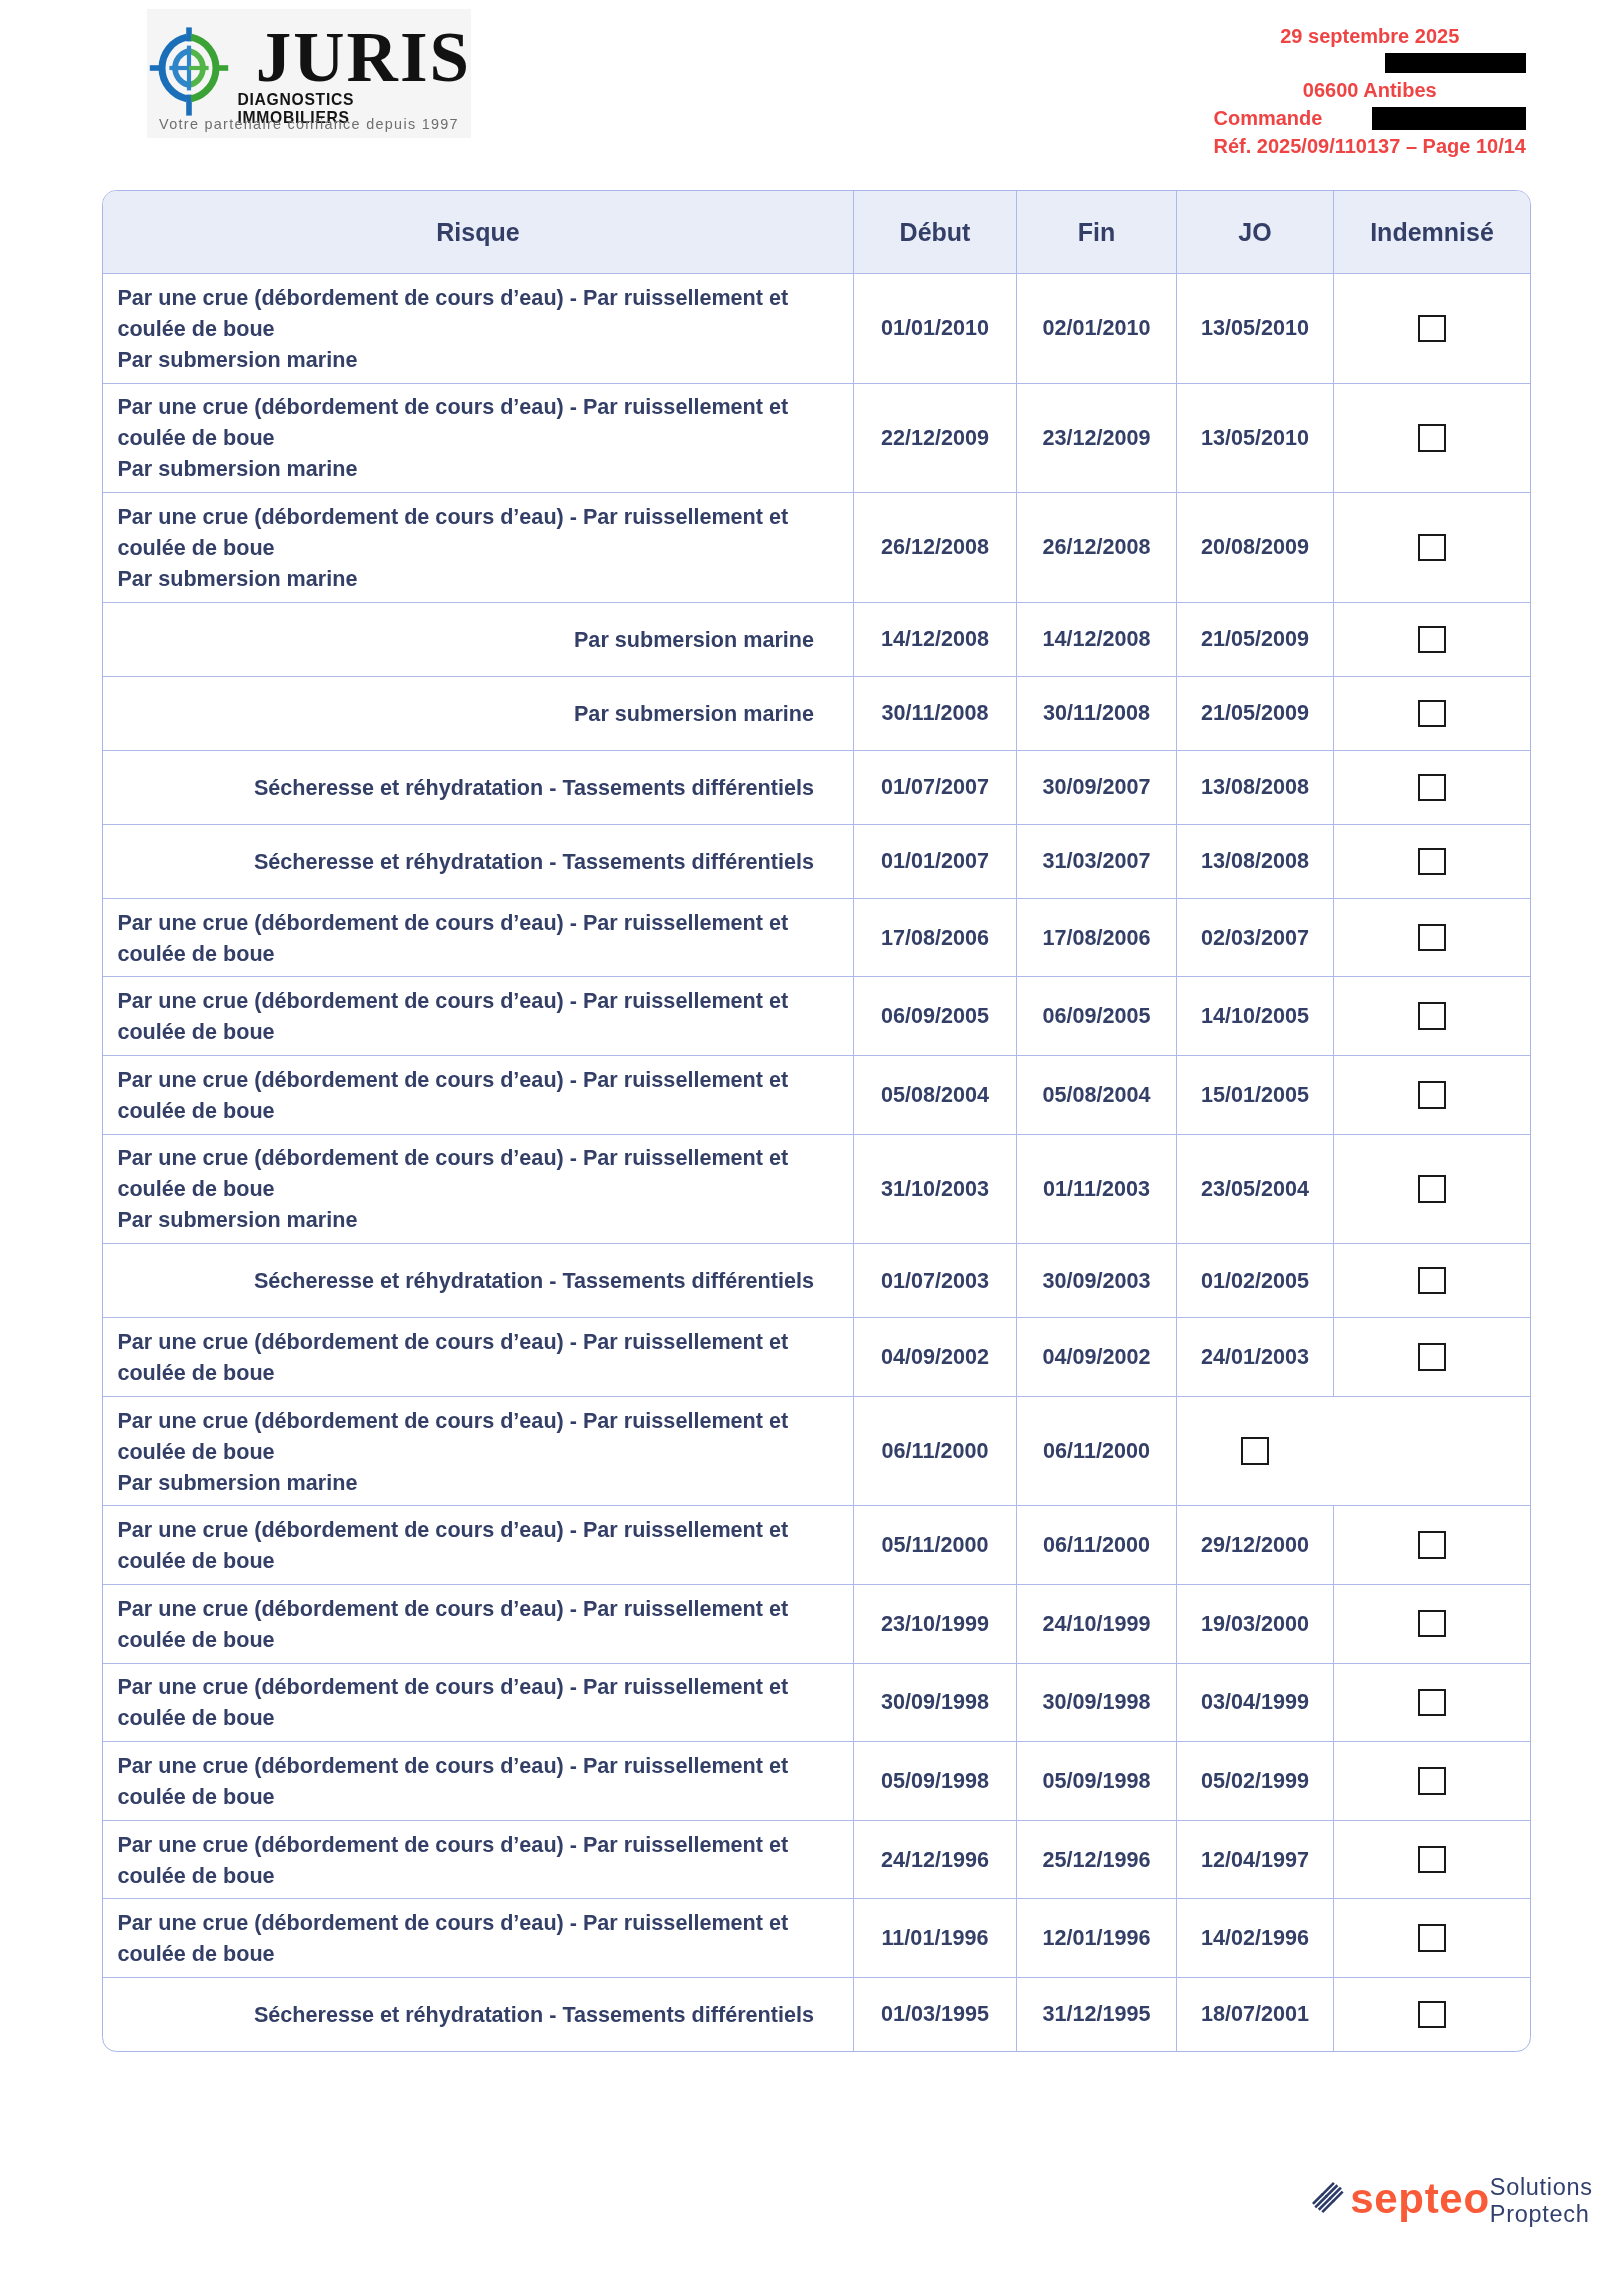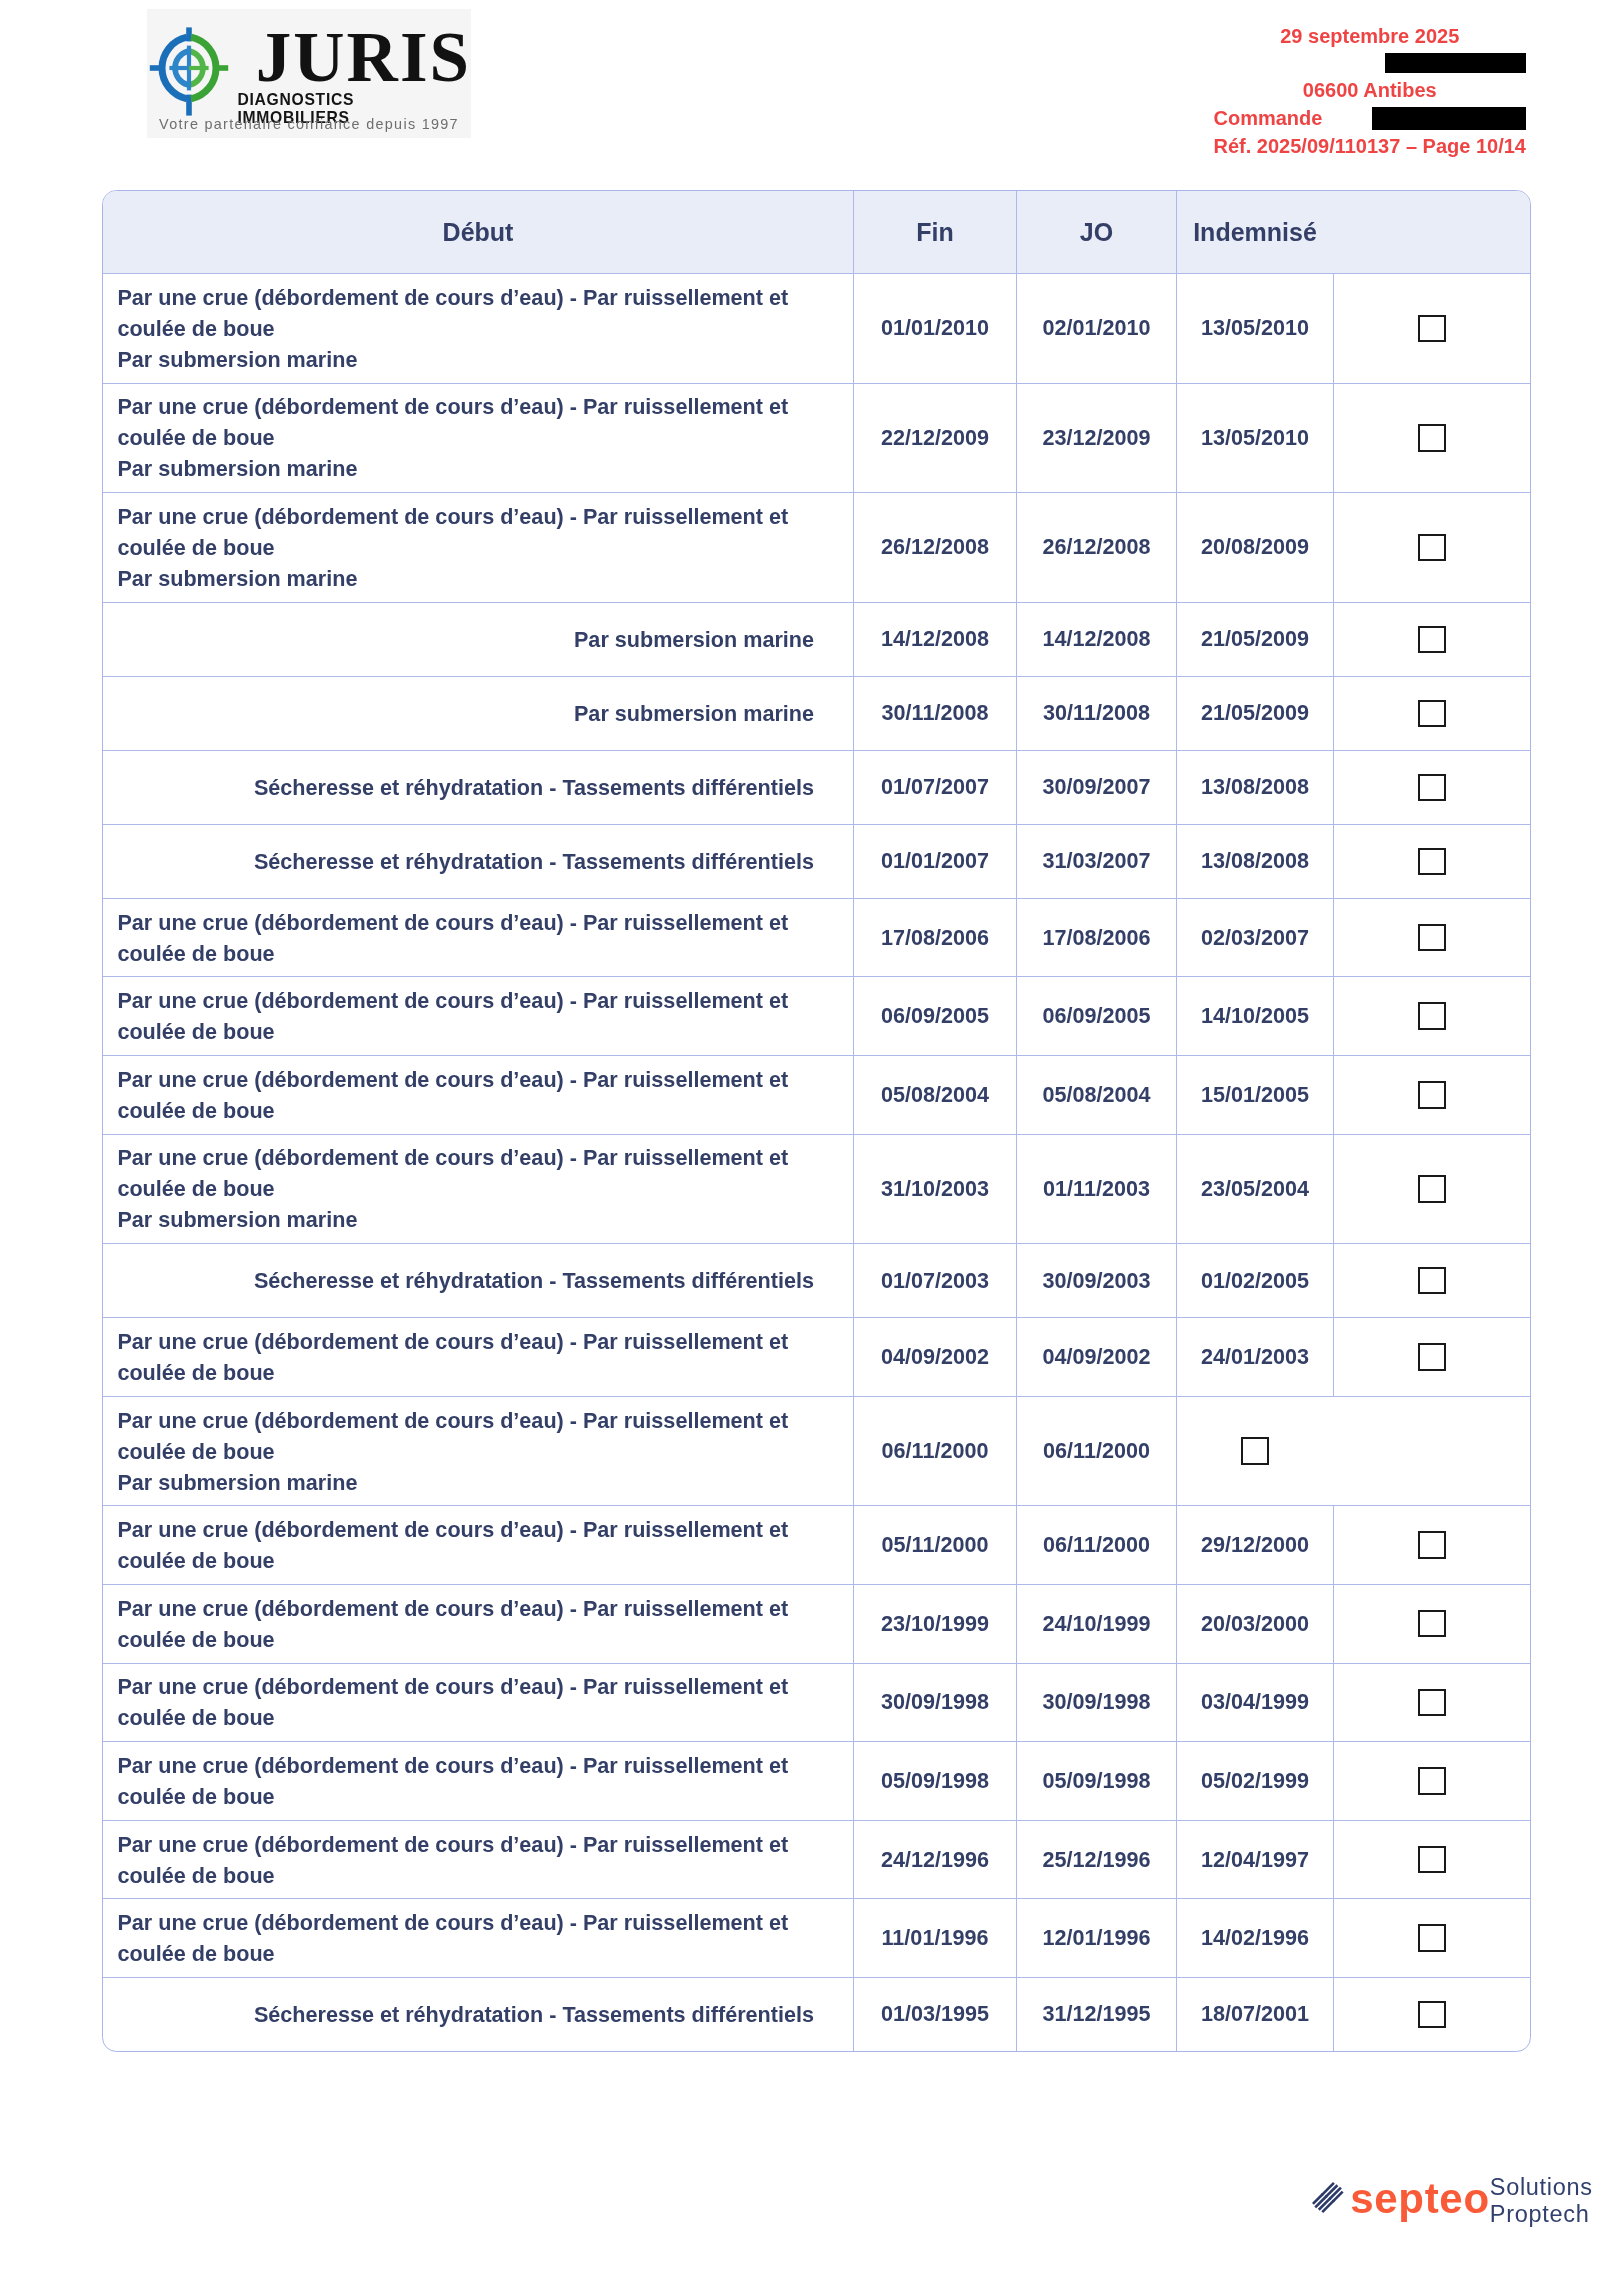--- a/index.html
+++ b/index.html
@@ -82,20 +82,21 @@
     <div>06600 Antibes</div>
     <div class="commande-row">
       <span>Commande</span>
       <span class="redact-bar bar-order"></span>
     </div>
     <div>Réf. 2025/09/110137 – Page 10/14</div>
   </div>
 
   <div class="risk-table">
     <div class="t-row t-head">
+      <div class="t-cell">Risque</div>
       <div class="t-cell">Début</div>
       <div class="t-cell">Fin</div>
       <div class="t-cell">JO</div>
       <div class="t-cell">Indemnisé</div>
     </div>
     <div class="t-body" id="table-body">
     <div class="t-row">
       <div class="t-cell cell-risque">
             <span class="v-risque">Par une crue (débordement de cours d’eau) - Par ruissellement et coulée de boue
 Par submersion marine</span>
@@ -371,21 +372,21 @@
       <div class="t-cell cell-risque">
             <span class="v-risque">Par une crue (débordement de cours d’eau) - Par ruissellement et coulée de boue</span>
           </div>
       <div class="t-cell cell-date">
             <span class="v-debut">23/10/1999</span>
           </div>
       <div class="t-cell cell-date">
             <span class="v-fin">24/10/1999</span>
           </div>
       <div class="t-cell cell-date">
-            <span class="v-jo">20/03/2000</span>
+            <span class="v-jo">19/03/2000</span>
           </div>
       <div class="t-cell">
         <div class="checkbox" role="checkbox" aria-checked="false"></div>
       </div>
     </div>
 
     <div class="t-row">
       <div class="t-cell cell-risque">
             <span class="v-risque">Par une crue (débordement de cours d’eau) - Par ruissellement et coulée de boue</span>
           </div>

